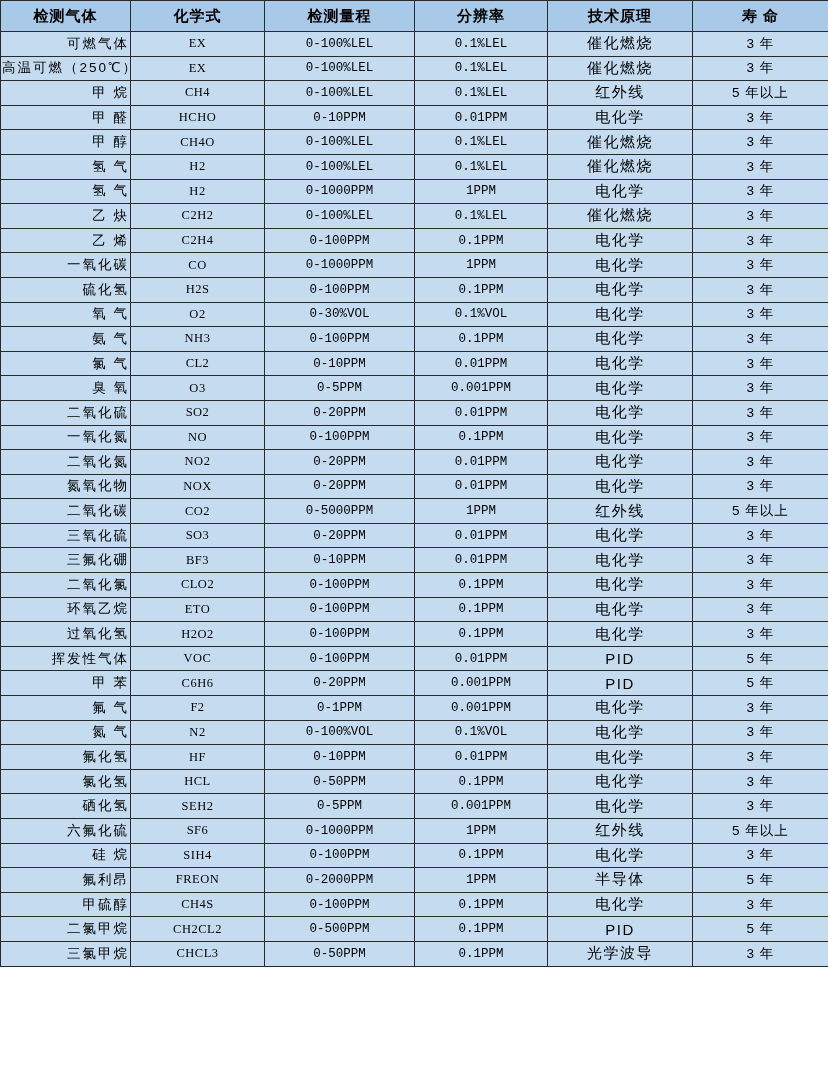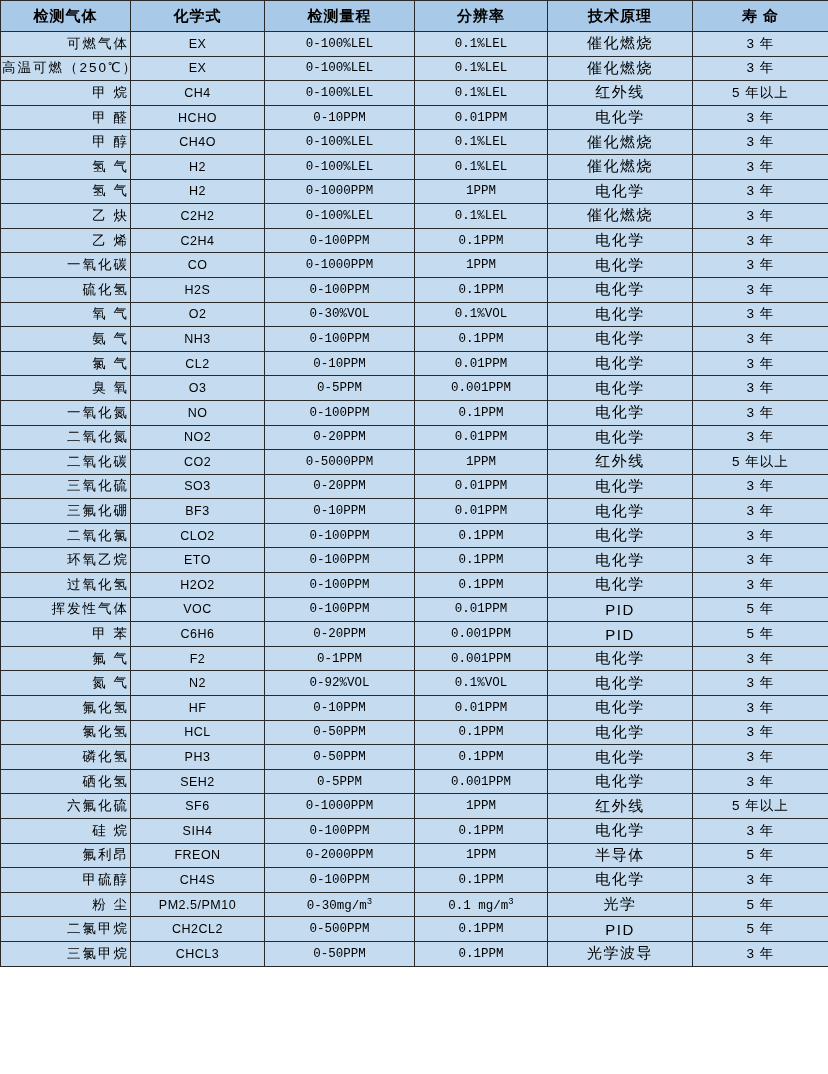--- a/index.html
+++ b/index.html
@@ -44,21 +44,21 @@
   col.c4 { width: 145px; }
   col.c5 { width: 136px; }
 
   
   #gas-table tbody td.name {
     letter-spacing: 2px;
     font-size: 13.5px;
     text-align: right;
   }
   #gas-table tbody td.formula {
-    font-family: Liberation Sans, sans-serif;
+    font-family: Liberation Serif, serif;
     font-size: 12.5px;
     letter-spacing: 0.5px;
   }
   #gas-table tbody td.range,
   #gas-table tbody td.res {
     font-family: "Liberation Mono", monospace;
     font-size: 12.5px;
   }
   #gas-table tbody td.tech {
     letter-spacing: 1.5px;
@@ -208,30 +208,46 @@
       </tr>
       <tr>
         <td class="name">臭 氧</td>
         <td class="formula">O3</td>
         <td class="range">0-5PPM</td>
         <td class="res">0.001PPM</td>
         <td class="tech">电化学</td>
         <td class="life">3 年</td>
       </tr>
       <tr>
+        <td class="name">二氧化硫</td>
+        <td class="formula">SO2</td>
+        <td class="range">0-20PPM</td>
+        <td class="res">0.01PPM</td>
+        <td class="tech">电化学</td>
+        <td class="life">3 年</td>
+      </tr>
+      <tr>
         <td class="name">一氧化氮</td>
         <td class="formula">NO</td>
         <td class="range">0-100PPM</td>
         <td class="res">0.1PPM</td>
         <td class="tech">电化学</td>
         <td class="life">3 年</td>
       </tr>
       <tr>
         <td class="name">二氧化氮</td>
         <td class="formula">NO2</td>
+        <td class="range">0-20PPM</td>
+        <td class="res">0.01PPM</td>
+        <td class="tech">电化学</td>
+        <td class="life">3 年</td>
+      </tr>
+      <tr>
+        <td class="name">氮氧化物</td>
+        <td class="formula">NOX</td>
         <td class="range">0-20PPM</td>
         <td class="res">0.01PPM</td>
         <td class="tech">电化学</td>
         <td class="life">3 年</td>
       </tr>
       <tr>
         <td class="name">二氧化碳</td>
         <td class="formula">CO2</td>
         <td class="range">0-5000PPM</td>
         <td class="res">1PPM</td>
@@ -298,44 +314,36 @@
         <td class="name">氟 气</td>
         <td class="formula">F2</td>
         <td class="range">0-1PPM</td>
         <td class="res">0.001PPM</td>
         <td class="tech">电化学</td>
         <td class="life">3 年</td>
       </tr>
       <tr>
         <td class="name">氮 气</td>
         <td class="formula">N2</td>
-        <td class="range">0-92%VOL</td>
+        <td class="range">0-100%VOL</td>
         <td class="res">0.1%VOL</td>
         <td class="tech">电化学</td>
         <td class="life">3 年</td>
       </tr>
       <tr>
         <td class="name">氟化氢</td>
         <td class="formula">HF</td>
         <td class="range">0-10PPM</td>
         <td class="res">0.01PPM</td>
         <td class="tech">电化学</td>
         <td class="life">3 年</td>
       </tr>
       <tr>
         <td class="name">氯化氢</td>
         <td class="formula">HCL</td>
-        <td class="range">0-50PPM</td>
-        <td class="res">0.1PPM</td>
-        <td class="tech">电化学</td>
-        <td class="life">3 年</td>
-      </tr>
-      <tr>
-        <td class="name">磷化氢</td>
-        <td class="formula">PH3</td>
         <td class="range">0-50PPM</td>
         <td class="res">0.1PPM</td>
         <td class="tech">电化学</td>
         <td class="life">3 年</td>
       </tr>
       <tr>
         <td class="name">硒化氢</td>
         <td class="formula">SEH2</td>
         <td class="range">0-5PPM</td>
         <td class="res">0.001PPM</td>
@@ -368,28 +376,20 @@
       </tr>
       <tr>
         <td class="name">甲硫醇</td>
         <td class="formula">CH4S</td>
         <td class="range">0-100PPM</td>
         <td class="res">0.1PPM</td>
         <td class="tech">电化学</td>
         <td class="life">3 年</td>
       </tr>
       <tr>
-        <td class="name">粉 尘</td>
-        <td class="formula">PM2.5/PM10</td>
-        <td class="range">0-30mg/m<sup>3</sup></td>
-        <td class="res">0.1 mg/m<sup>3</sup></td>
-        <td class="tech">光学</td>
-        <td class="life">5 年</td>
-      </tr>
-      <tr>
         <td class="name">二氯甲烷</td>
         <td class="formula">CH2CL2</td>
         <td class="range">0-500PPM</td>
         <td class="res">0.1PPM</td>
         <td class="tech">PID</td>
         <td class="life">5 年</td>
       </tr>
       <tr>
         <td class="name">三氯甲烷</td>
         <td class="formula">CHCL3</td>

